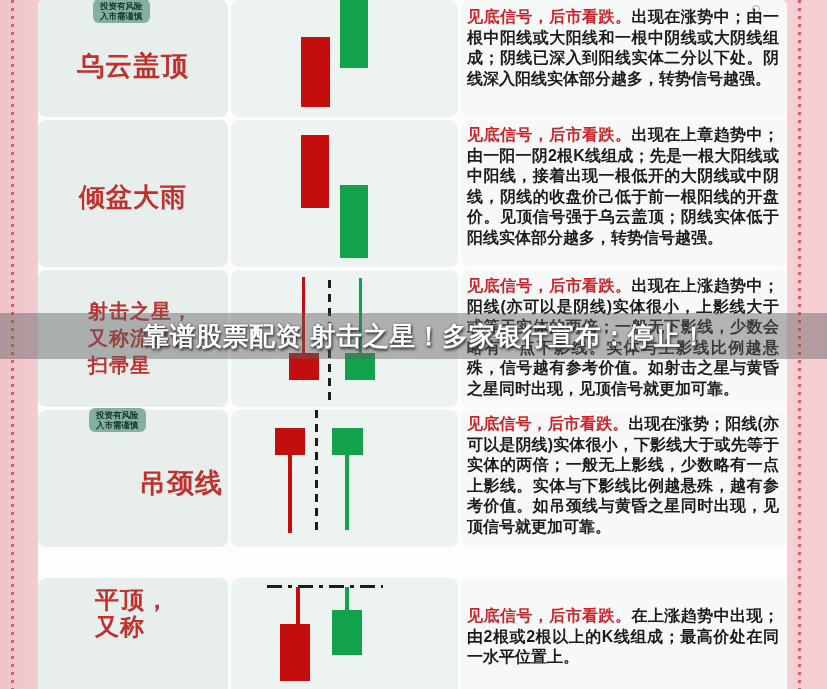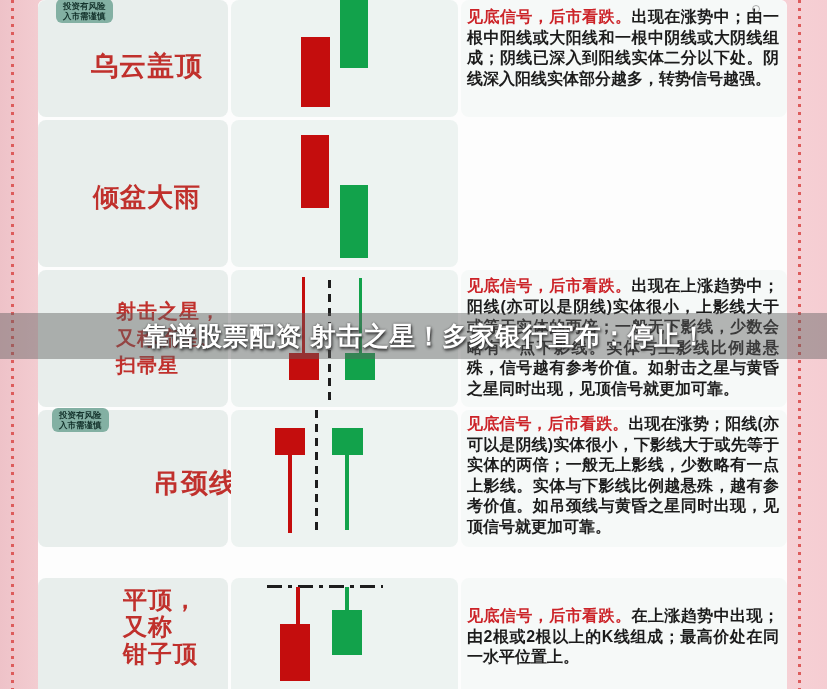--- a/index.html
+++ b/index.html
@@ -19,25 +19,25 @@
   .row{ position:absolute; left:0; width:827px; }
   .cell{ position:absolute; top:0; height:100%; border-radius:8px; }
   .label-cell{ left:38px;  width:190px; background:var(--cell-label-bg); }
   .chart-cell{ left:231px; width:227px; background:var(--cell-chart-bg); }
   .desc-cell { left:461px; width:326px; background:var(--cell-desc-bg); }
   .pattern-label{
     position:absolute; width:100%; text-align:center;
     color:var(--pattern-label); font-weight:bold; letter-spacing:1px;
   }
   .pattern-label.multiline{ text-align:left; }
-  .pattern-label span{ display:block;padding-left:28px; }
+  .pattern-label span{ display:block; }
   .badge{
     position:absolute; background:var(--badge-background); color:var(--badge-text);
     border-radius:6px; font-size:8.5px; font-weight:bold; line-height:1.2;
-    padding:2px 7px; text-align:left; white-space:nowrap;
+    padding:2px 7px; text-align:left; white-space:nowrap;margin-left:37px;
   }
   .desc{
     font-size:16px; line-height:20.5px; font-weight:700; color:var(--body-text);
     text-align:justify; padding:0 8px 0 6px;
   }
   .desc .signal{ color:var(--signal-text); }
   .candle{ position:absolute; }
   .bull{ background:var(--bullish-candle); }
   .bear{ background:var(--bearish-candle); }
   .dash-v{
@@ -94,20 +94,25 @@
   <section class="row" style="top:120px;height:147px;">
     <div class="cell label-cell">
       <div class="pattern-label" style="top:60px;font-size:26px;">
         <span>倾盆大雨</span>
       </div>
     </div>
     <div class="cell chart-cell">
       <div class="candle bull" style="left:70px;top:15px;width:28px;height:73px;"></div>
       <div class="candle bear" style="left:109px;top:65px;width:28px;height:73px;"></div>
     </div>
+    <div class="cell desc-cell">
+      <p class="desc" style="padding-top:5px;">
+        <span class="signal">见底信号，后市看跌。</span><span>出现在上章趋势中；由一阳一阴2根K线组成；先是一根大阳线或中阳线，接着出现一根低开的大阴线或中阴线，阴线的收盘价己低于前一根阳线的开盘价。见顶信号强于乌云盖顶；阴线实体低于阳线实体部分越多，转势信号越强。</span>
+      </p>
+    </div>
   </section>
 
   <section class="row" style="top:270px;height:137px;">
     <div class="cell label-cell">
       <div class="pattern-label multiline" style="top:28px;left:50px;font-size:20px;line-height:27px;">
         <span>射击之星，</span>
         <span>又称流星、</span>
         <span>扫帚星</span>
       </div>
     </div>
@@ -147,21 +152,20 @@
         <span class="signal">见底信号，后市看跌。</span><span>出现在涨势；阳线(亦可以是阴线)实体很小，下影线大于或先等于实体的两倍；一般无上影线，少数略有一点上影线。实体与下影线比例越悬殊，越有参考价值。如吊颈线与黄昏之星同时出现，见顶信号就更加可靠。</span>
       </p>
     </div>
   </section>
 
   <section class="row" style="top:578px;height:139px;">
     <div class="cell label-cell">
       <div class="pattern-label multiline" style="top:8px;left:57px;font-size:24px;line-height:27px;">
         <span>平顶，</span>
         <span>又称</span>
-        <span>钳子顶</span>
       </div>
     </div>
     <div class="cell chart-cell">
       <div class="dashdot-h" style="left:36px;top:7px;width:116px;"></div>
       <div class="candle bull" style="left:65px;top:9px;width:4px;height:38px;"></div>
       <div class="candle bull" style="left:49px;top:46px;width:30px;height:57px;"></div>
       <div class="candle bear" style="left:114px;top:9px;width:4px;height:24px;"></div>
       <div class="candle bear" style="left:101px;top:32px;width:30px;height:45px;"></div>
     </div>
     <div class="cell desc-cell">

